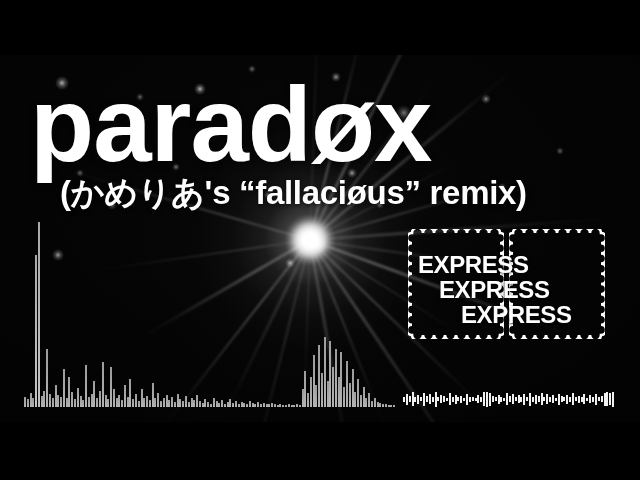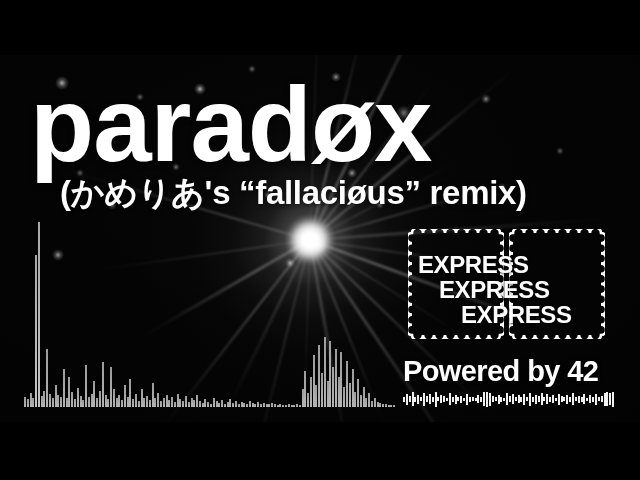--- a/index.html
+++ b/index.html
@@ -324,21 +324,20 @@
         </svg>
       </div>
     </div>
 
     <div id="express-block">
       <div class="express-line" id="express-1">EXPRESS</div>
       <div class="express-line" id="express-2">EXPRESS</div>
       <div class="express-line" id="express-3">EXPRESS</div>
     </div>
 
-    <div id="powered">Powered by 42</div>
 
     <div id="mini-wave">
         <div class="mbar" style="left: 0px; height: 5px; top: 6.5px;"></div>
         <div class="mbar" style="left: 2.86px; height: 11px; top: 3.5px;"></div>
         <div class="mbar" style="left: 5.73px; height: 6px; top: 6px;"></div>
         <div class="mbar" style="left: 8.59px; height: 14px; top: 2px;"></div>
         <div class="mbar" style="left: 11.46px; height: 5px; top: 6.5px;"></div>
         <div class="mbar" style="left: 14.32px; height: 9px; top: 4.5px;"></div>
         <div class="mbar" style="left: 17.19px; height: 4px; top: 7px;"></div>
         <div class="mbar" style="left: 20.05px; height: 13px; top: 2.5px;"></div>

